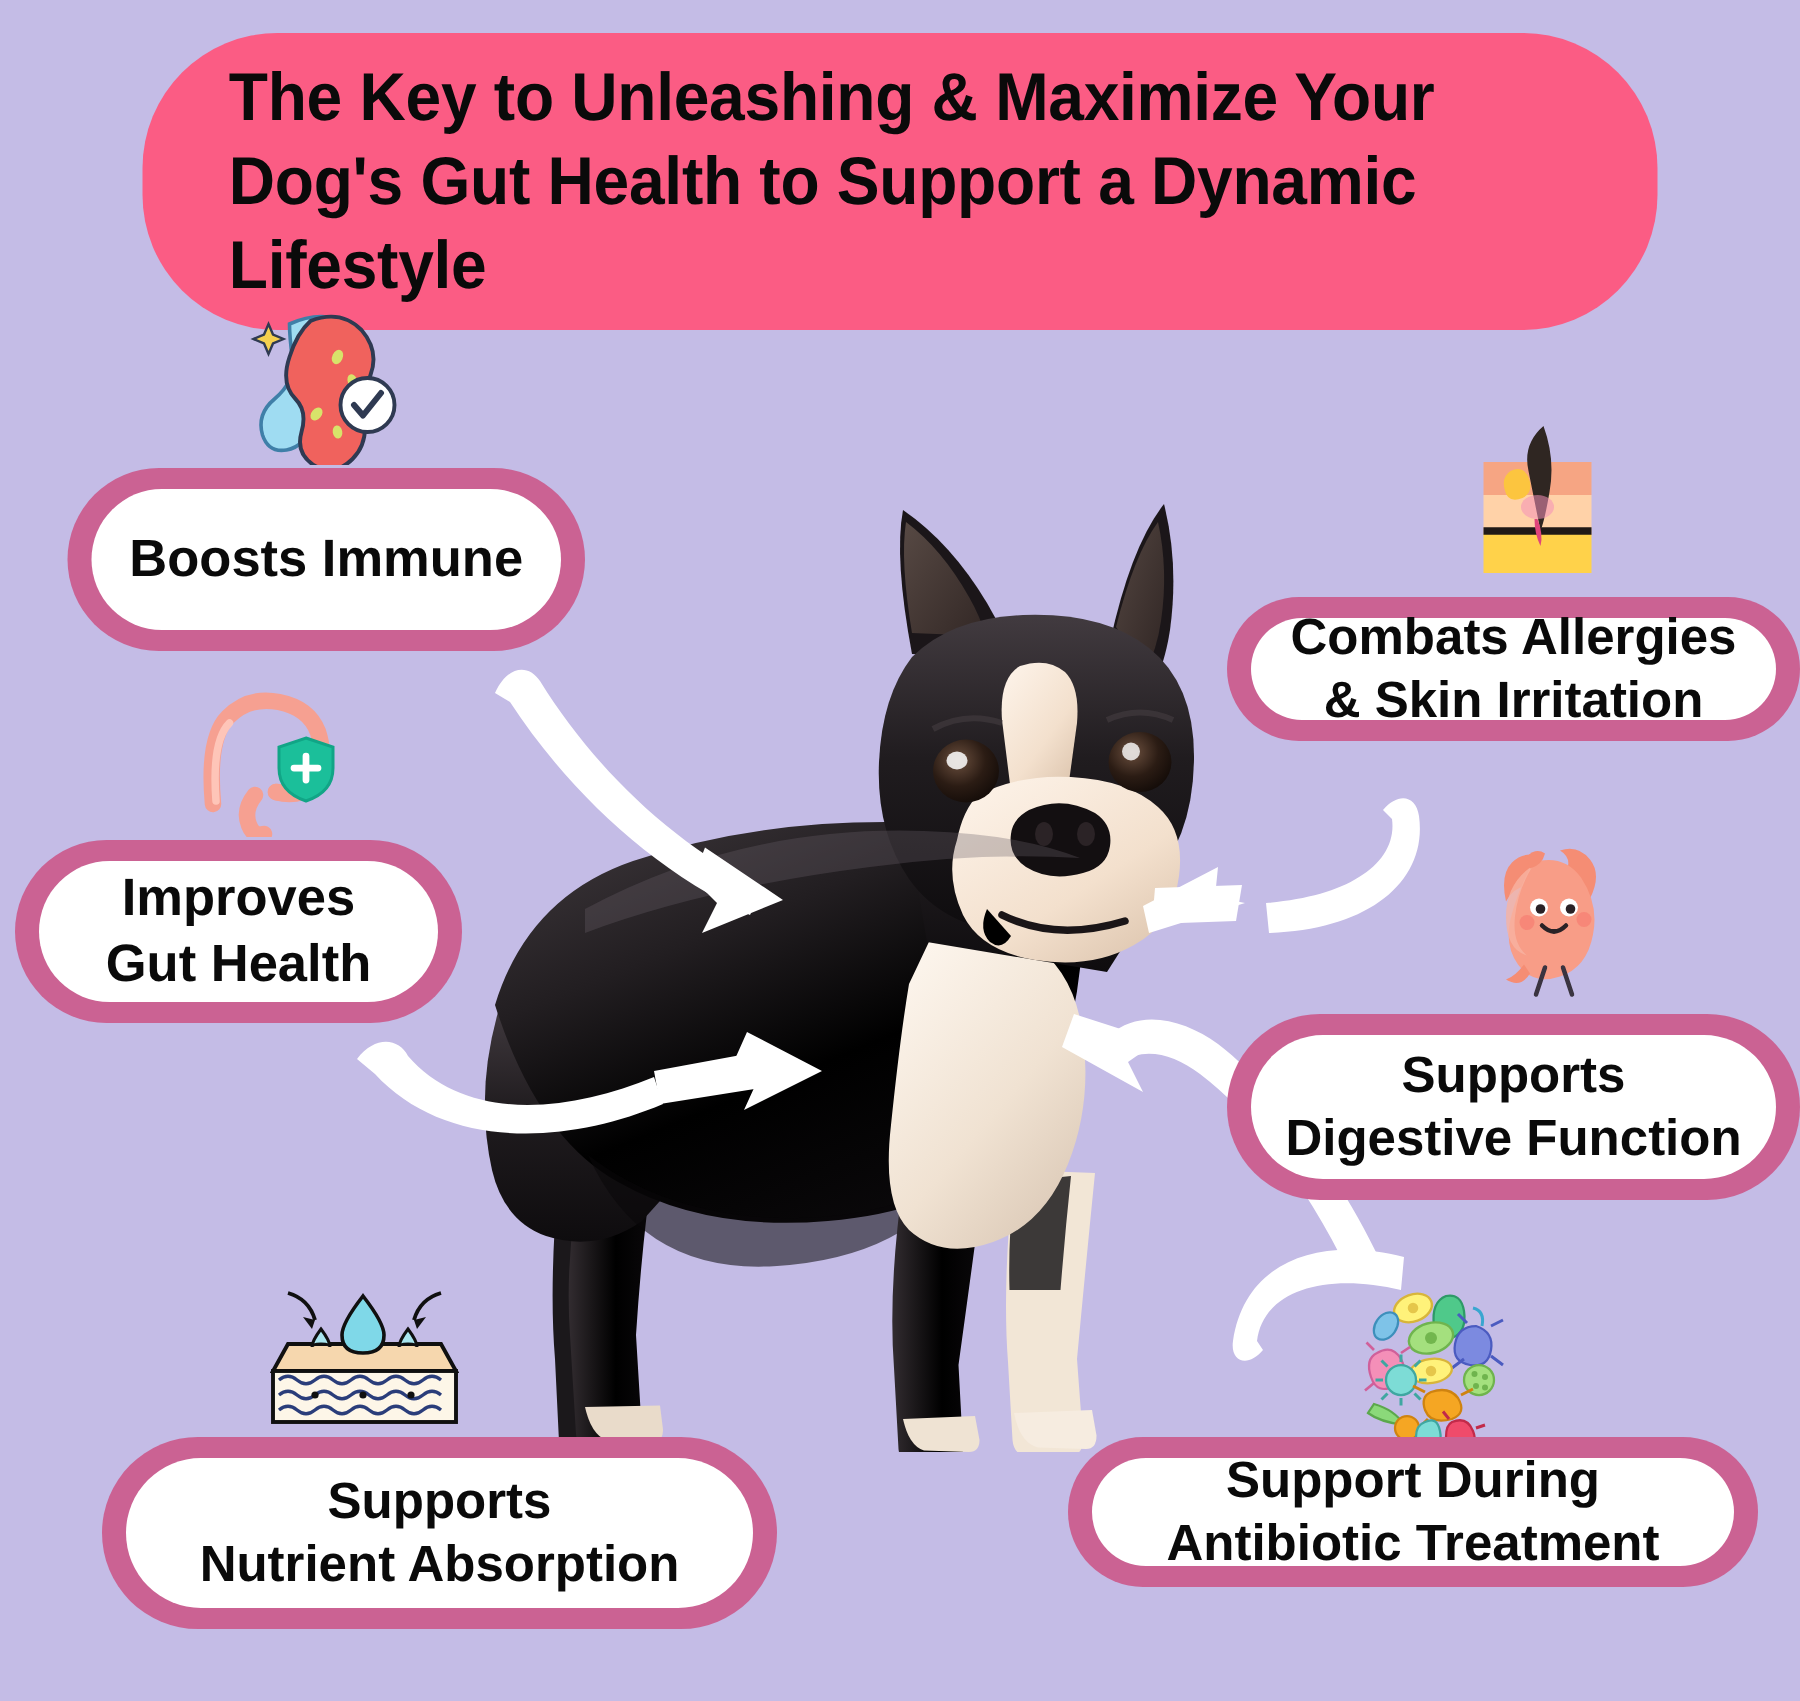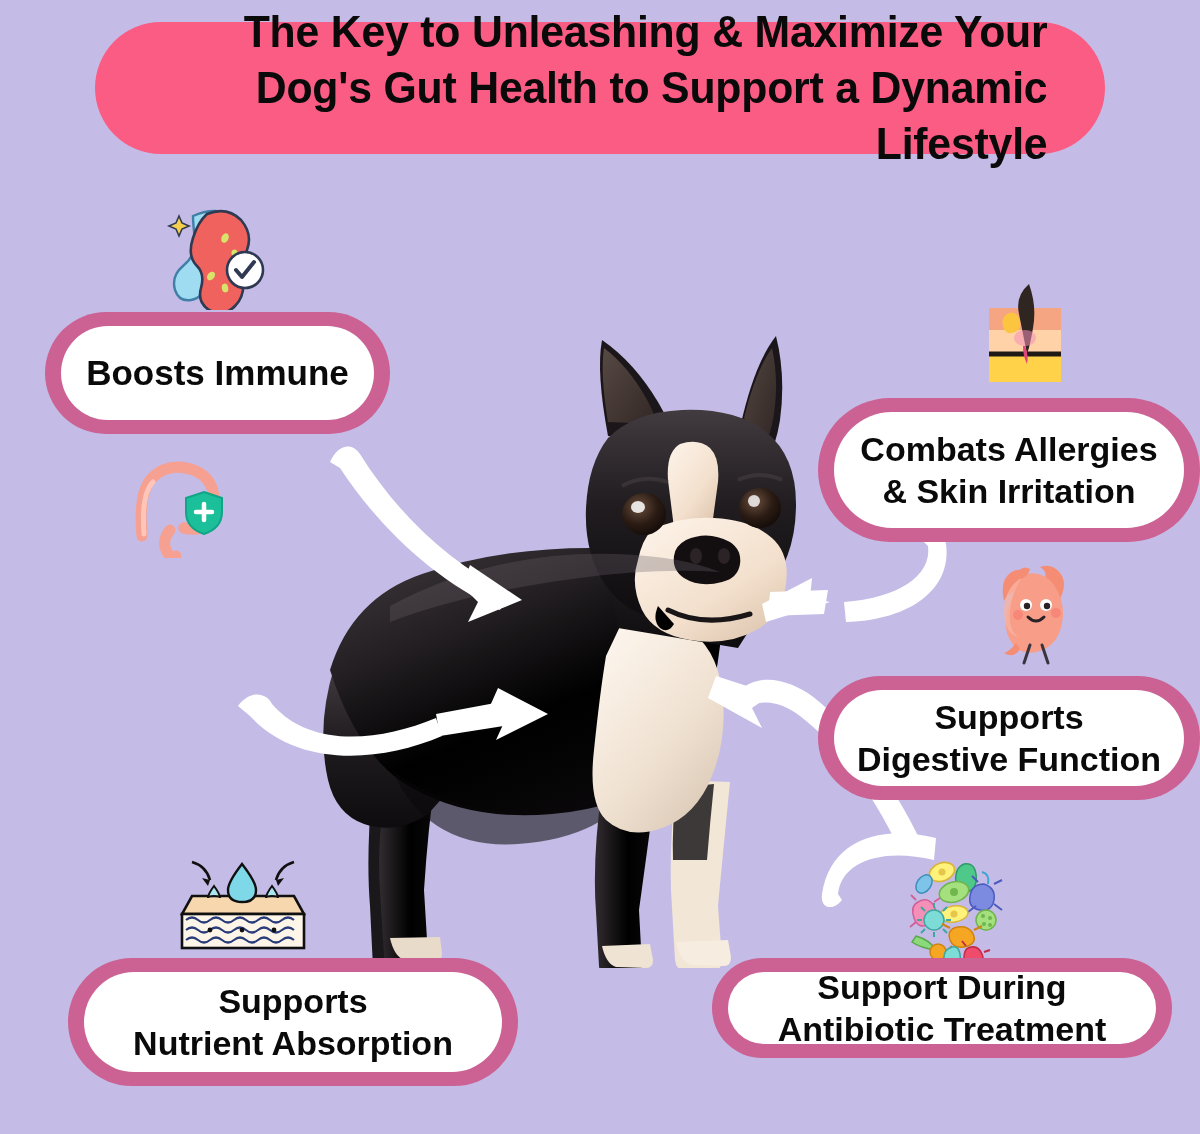--- a/index.html
+++ b/index.html
@@ -19,27 +19,27 @@
     inset: 0;
     background: #c4bce6;
   }
 
   
   .title-banner {
     position: absolute;
     left: 95px;
     top: 22px;
     width: 1010px;
-    height: 132px;
+    height: 198px;
     background: #fb5c84;
     border-radius: 90px;
     display: flex;
     align-items: center;
     justify-content: center;
-    text-align: right;
+    text-align: left;
     box-sizing: border-box;
     padding: 0 34px;
   }
   .title-text {
     font-family: "Liberation Sans Narrow", "Liberation Sans", sans-serif;
     font-weight: 700;
     font-size: 45px;
     line-height: 1.25;
     color: #0a0a0a;
     letter-spacing: -0.2px;
@@ -73,21 +73,21 @@
     font-weight: 700;
     font-size: 35px;
     line-height: 1.25;
     color: #0a0a0a;
     white-space: pre-line;
   }
   .pill.two-line .pill-text { font-size: 34px; }
 
   #pill-immune      { left: 45px;  top: 312px; width: 345px; height: 122px; }
   #pill-gut         { left: 10px;  top: 560px; width: 298px; height: 122px; }
-  #pill-allergies   { left: 818px; top: 398px; width: 382px; height: 144px; }
+  #pill-allergies   { left: 818px; top: 398px; width: 382px; height: 96px; }
   #pill-digestive   { left: 818px; top: 676px; width: 382px; height: 124px; }
   #pill-nutrient    { left: 68px;  top: 958px; width: 450px; height: 128px; }
   #pill-antibiotic  { left: 712px; top: 958px; width: 460px; height: 100px; }
 
   #pill-gut .pill-inner  { overflow: hidden; }
   #pill-gut .pill-text   { font-size: 35px; }
 
   
   .icon-wrap {
     position: absolute;
@@ -414,20 +414,26 @@
       </g>
     </g>
   </svg>
 
   <div class="pill" id="pill-immune" style="background: rgb(203, 98, 147);">
     <div class="pill-inner" style="background: rgb(255, 255, 255);">
       <span class="pill-text">Boosts Immune</span>
     </div>
   </div>
 
+  <div class="pill two-line" id="pill-gut" style="background: rgb(203, 98, 147);">
+    <div class="pill-inner" style="background: rgb(255, 255, 255);">
+      <span class="pill-text">Improves
+Gut Health</span>
+    </div>
+  </div>
 
   <div class="pill two-line" id="pill-allergies" style="background: rgb(203, 98, 147);">
     <div class="pill-inner" style="background: rgb(255, 255, 255);">
       <span class="pill-text">Combats Allergies
 &amp; Skin Irritation</span>
     </div>
   </div>
 
   <div class="pill two-line" id="pill-digestive" style="background: rgb(203, 98, 147);">
     <div class="pill-inner" style="background: rgb(255, 255, 255);">

